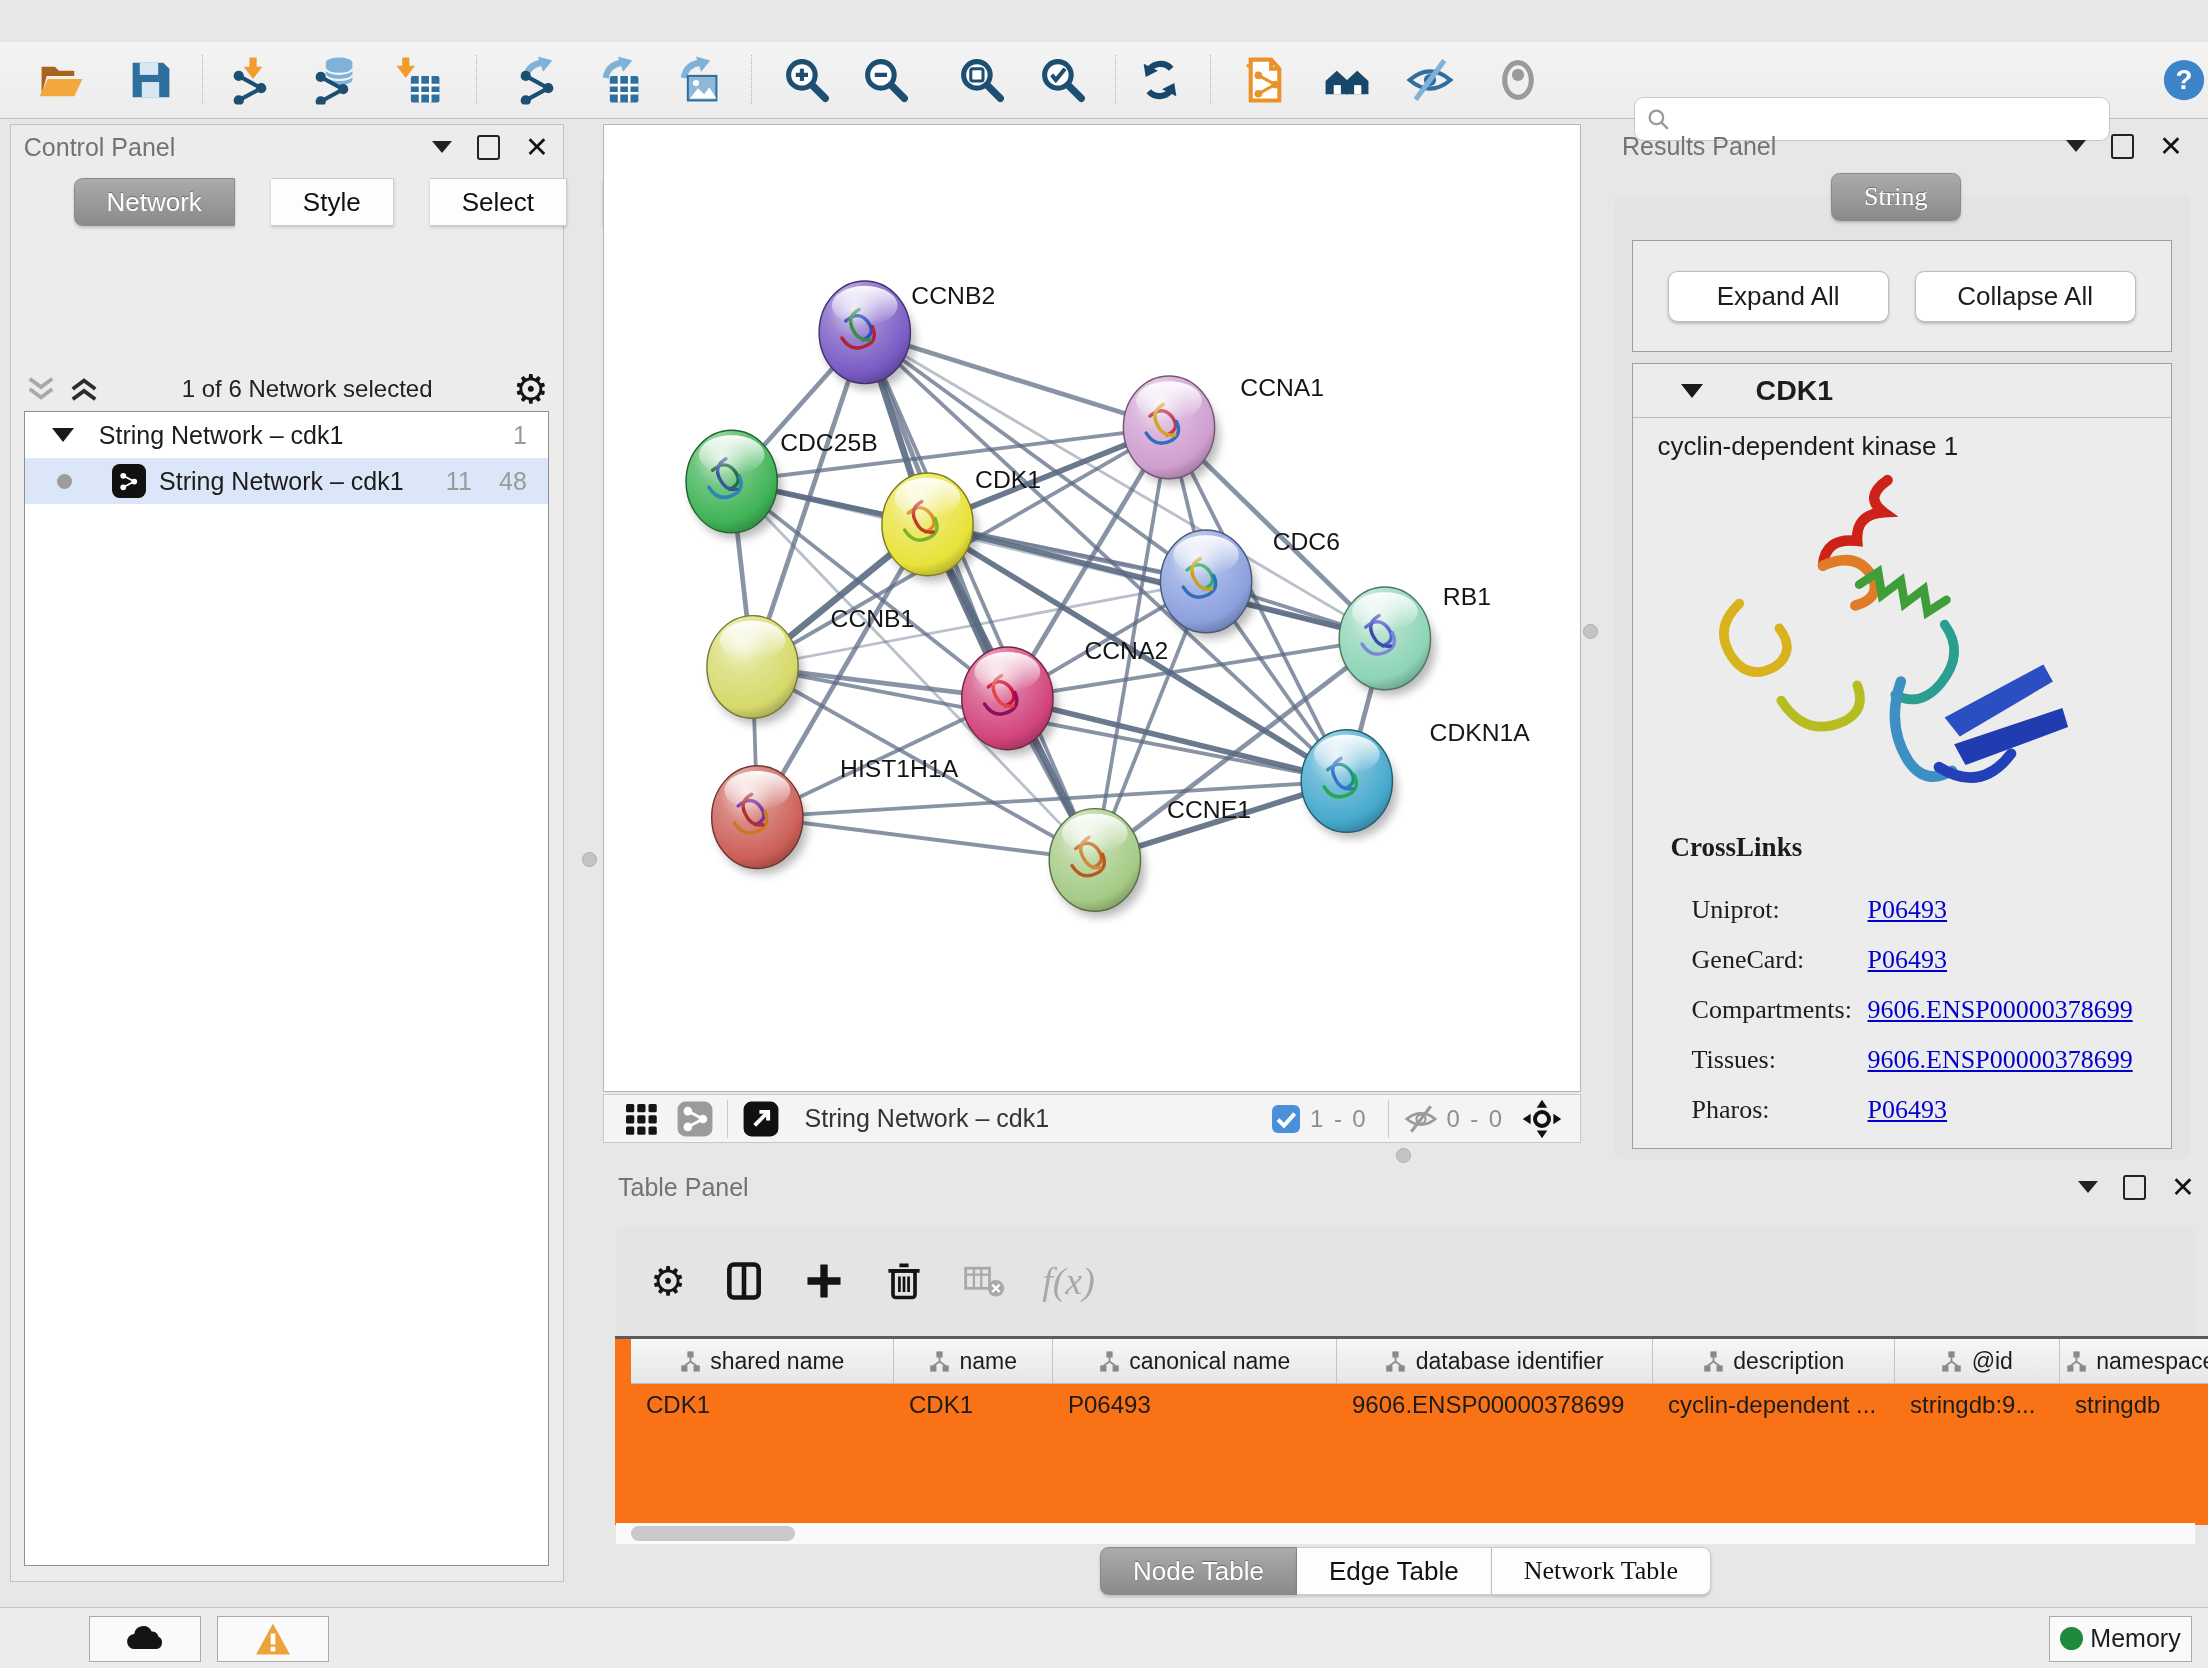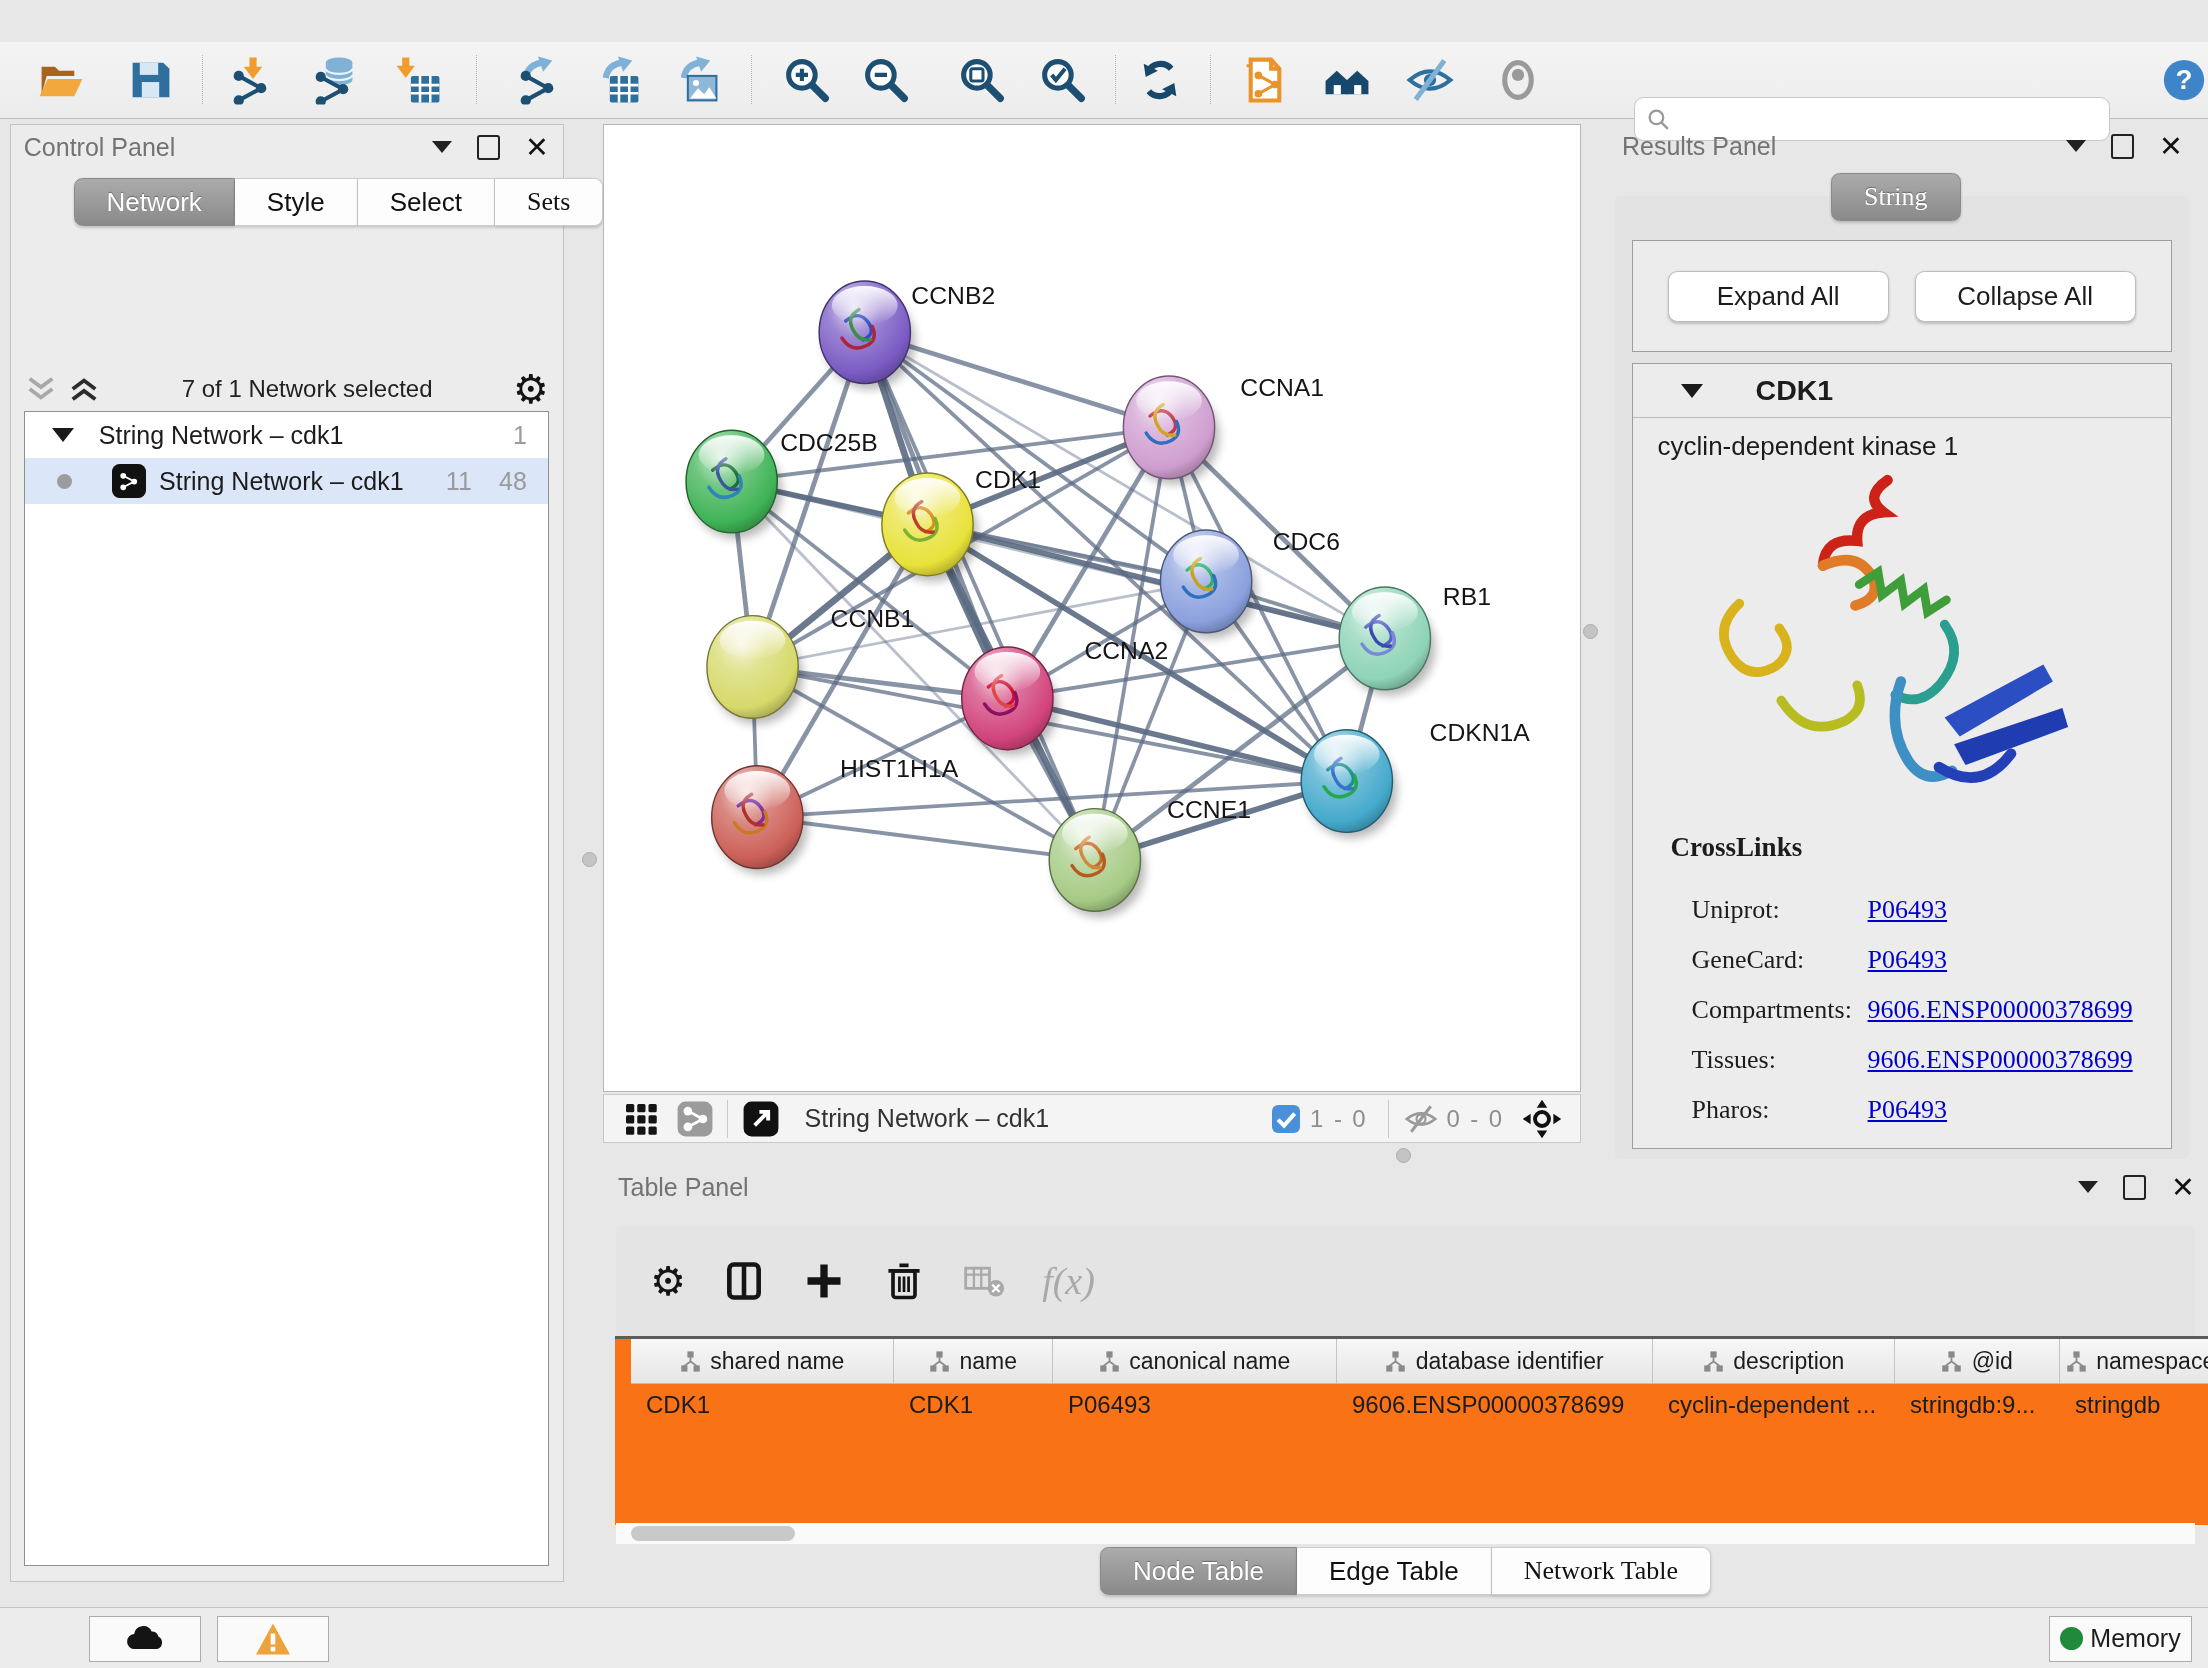--- a/index.html
+++ b/index.html
@@ -270,34 +270,34 @@
 
   <div id="control-panel">
     <div id="cp-head" style="left:13.3px;top:7.6px;width:525px;">
       <span class="panel-title">Control Panel</span>
       <span class="panel-ctl">
         <span class="pc-arrow"></span>
         <span class="pc-float"></span>
         <span class="pc-close">✕</span>
       </span>
     </div>
-    <div class="seg-tabs" style="left:63px;top:53px;" id="cp-tabs">
+    <div class="seg-tabs" style="left:63px;top:53px;gap:36px;" id="cp-tabs">
         <span class="seg-tab active">Network</span>
         <span class="seg-tab">Style</span>
         <span class="seg-tab">Select</span>
         <span class="seg-tab">Sets</span>
       </div>
     <div id="cp-status">
       <svg width="34" height="32" viewBox="0 0 36 34">
         <path d="M6 6 l12 9 12-9 M6 17 l12 9 12-9" fill="none" stroke="#a9a9a9" stroke-width="4"></path>
       </svg>
       <svg width="34" height="32" viewBox="0 0 36 34" style="margin-left:9.5px">
         <path d="M6 28 l12-9 12 9 M6 17 l12-9 12 9" fill="none" stroke="#2c2c2c" stroke-width="4"></path>
       </svg>
-      <span class="lbl">7 of 1 Network selected</span>
+      <span class="lbl">1 of 6 Network selected</span>
       <span class="gear-glyph">⚙</span>
     </div>
     <div id="net-tree">
       <div class="tree-row">
         <span class="tri-down" style="margin-left:27px"></span>
         <span style="margin-left:25px">String Network – cdk1</span>
         <span class="count" style="position:absolute;right:21px">1</span>
       </div>
       <div class="tree-row selected">
         <span class="dot-bullet" style="margin-left:32px"></span>

